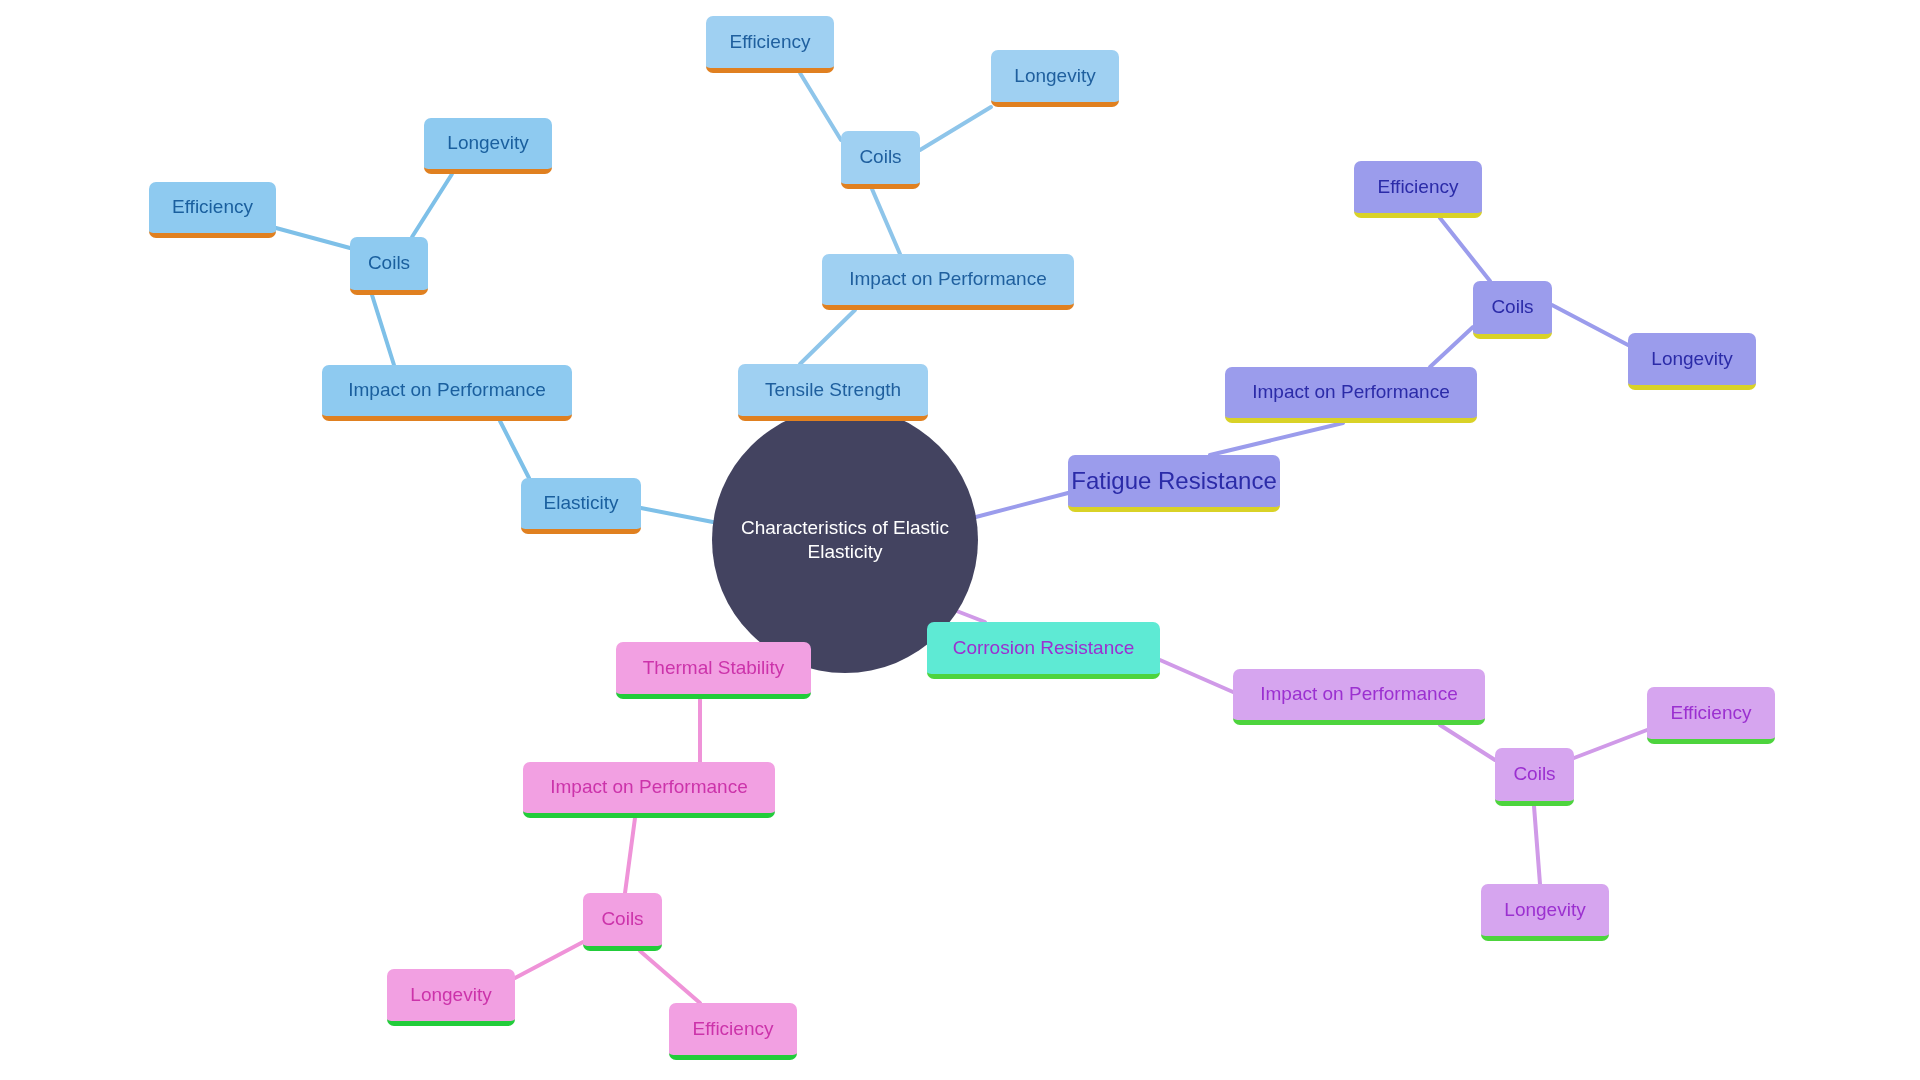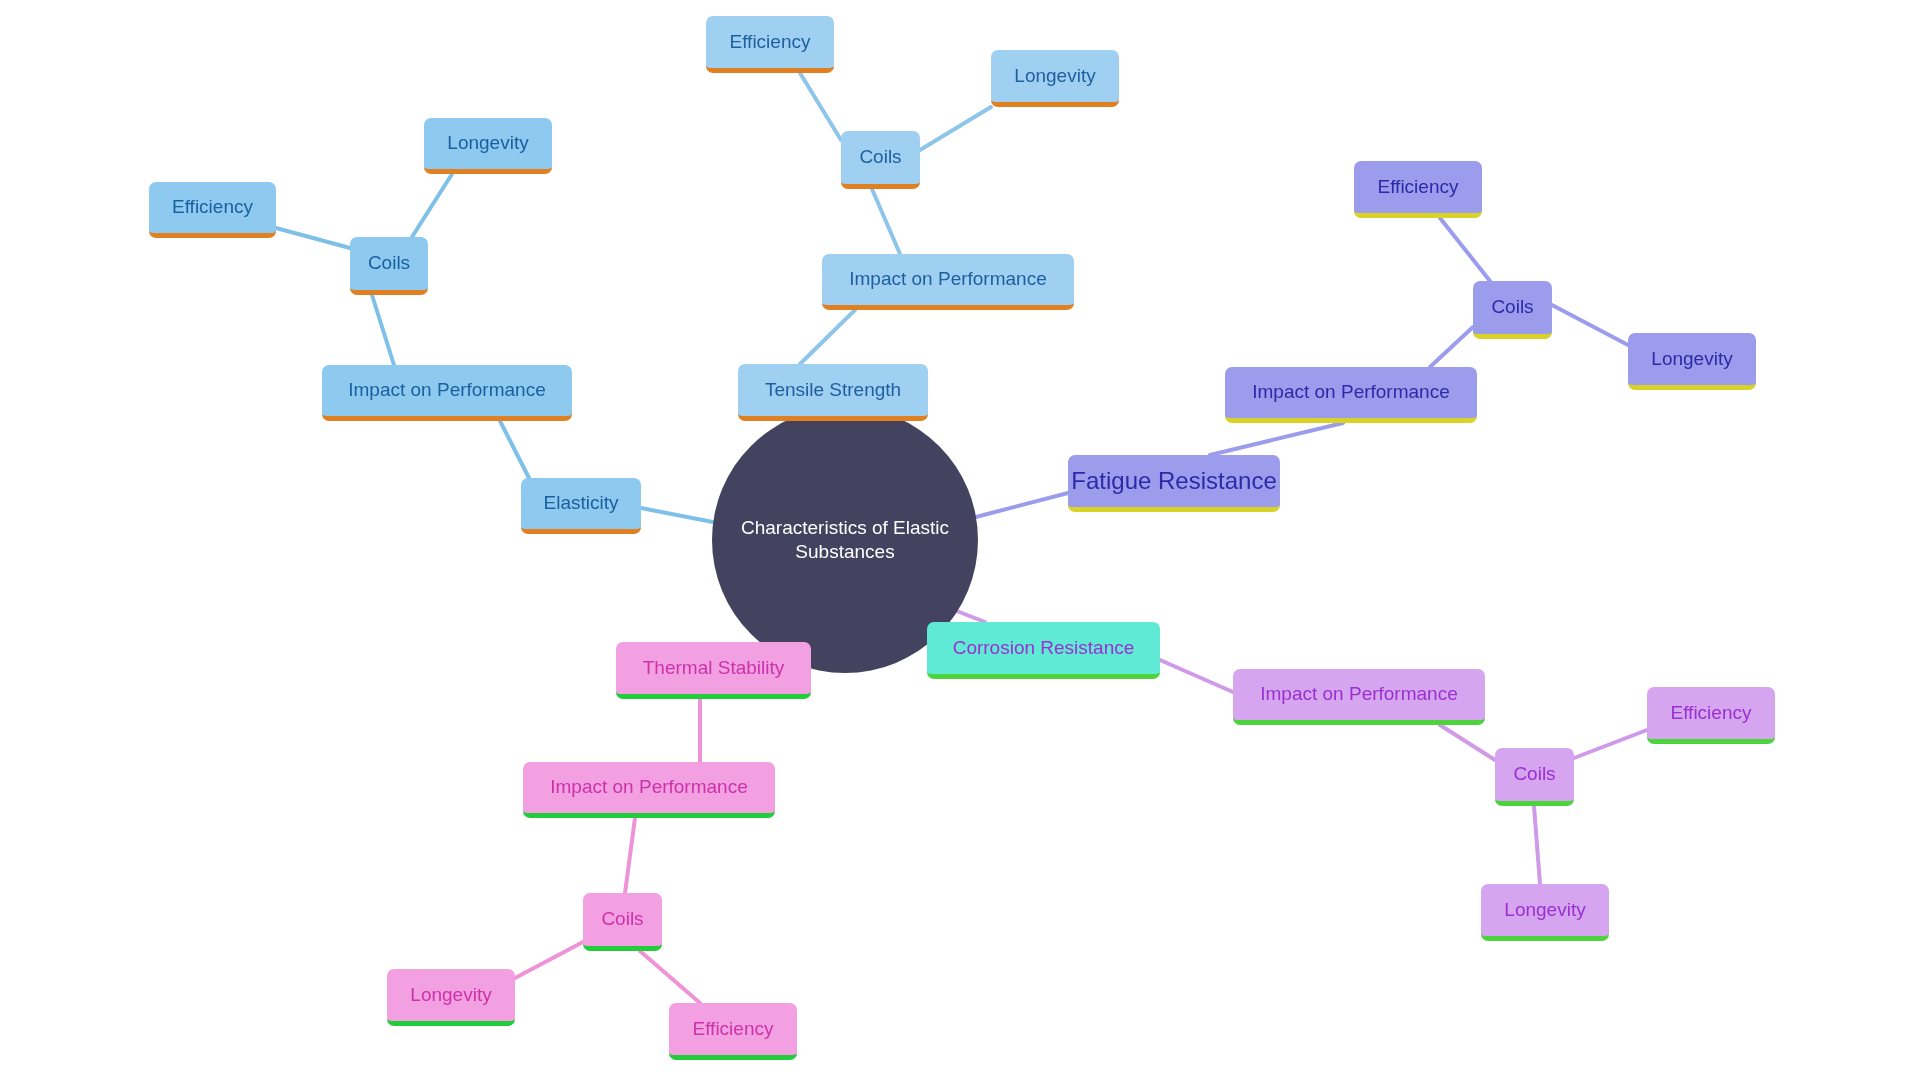--- a/index.html
+++ b/index.html
@@ -89,21 +89,21 @@
       <line x1="1534" y1="806" x2="1540" y2="884" stroke="#d09ae8" stroke-width="4" stroke-linecap="round"></line>
       <line x1="760" y1="648" x2="730" y2="660" stroke="#ef93d8" stroke-width="4" stroke-linecap="round"></line>
       <line x1="700" y1="691" x2="700" y2="762" stroke="#ef93d8" stroke-width="4" stroke-linecap="round"></line>
       <line x1="635" y1="818" x2="625" y2="893" stroke="#ef93d8" stroke-width="4" stroke-linecap="round"></line>
       <line x1="583" y1="942" x2="515" y2="978" stroke="#ef93d8" stroke-width="4" stroke-linecap="round"></line>
       <line x1="640" y1="951" x2="700" y2="1003" stroke="#ef93d8" stroke-width="4" stroke-linecap="round"></line>
     </svg>
   <div id="node-layer">
       <div class="central" style="left: 712px; top: 407px; width: 266px; height: 266px; background: rgb(67, 67, 96); color: rgb(255, 255, 255); font-size: 19px;">
         <span class="node-label">Characteristics of Elastic
-Substances</span>
+Elasticity</span>
       </div>
       <div class="node" style="left: 521px; top: 478px; width: 120px; height: 56px; background: rgb(142, 202, 240); color: rgb(26, 95, 158); font-size: 19px; border-bottom: 5px solid rgb(224, 128, 32);">
         <span class="node-label">Elasticity</span>
       </div>
       <div class="node" style="left: 322px; top: 365px; width: 250px; height: 56px; background: rgb(142, 202, 240); color: rgb(26, 95, 158); font-size: 19px; border-bottom: 5px solid rgb(224, 128, 32);">
         <span class="node-label">Impact on Performance</span>
       </div>
       <div class="node" style="left: 350px; top: 237px; width: 78px; height: 58px; background: rgb(142, 202, 240); color: rgb(26, 95, 158); font-size: 19px; border-bottom: 5px solid rgb(224, 128, 32);">
         <span class="node-label">Coils</span>
       </div>

